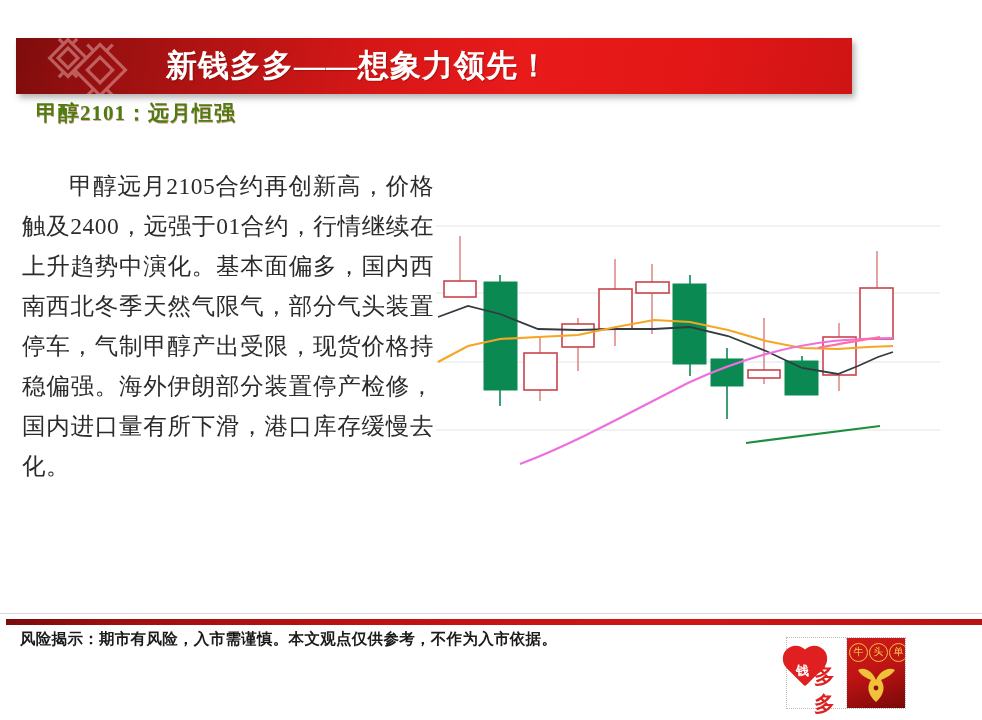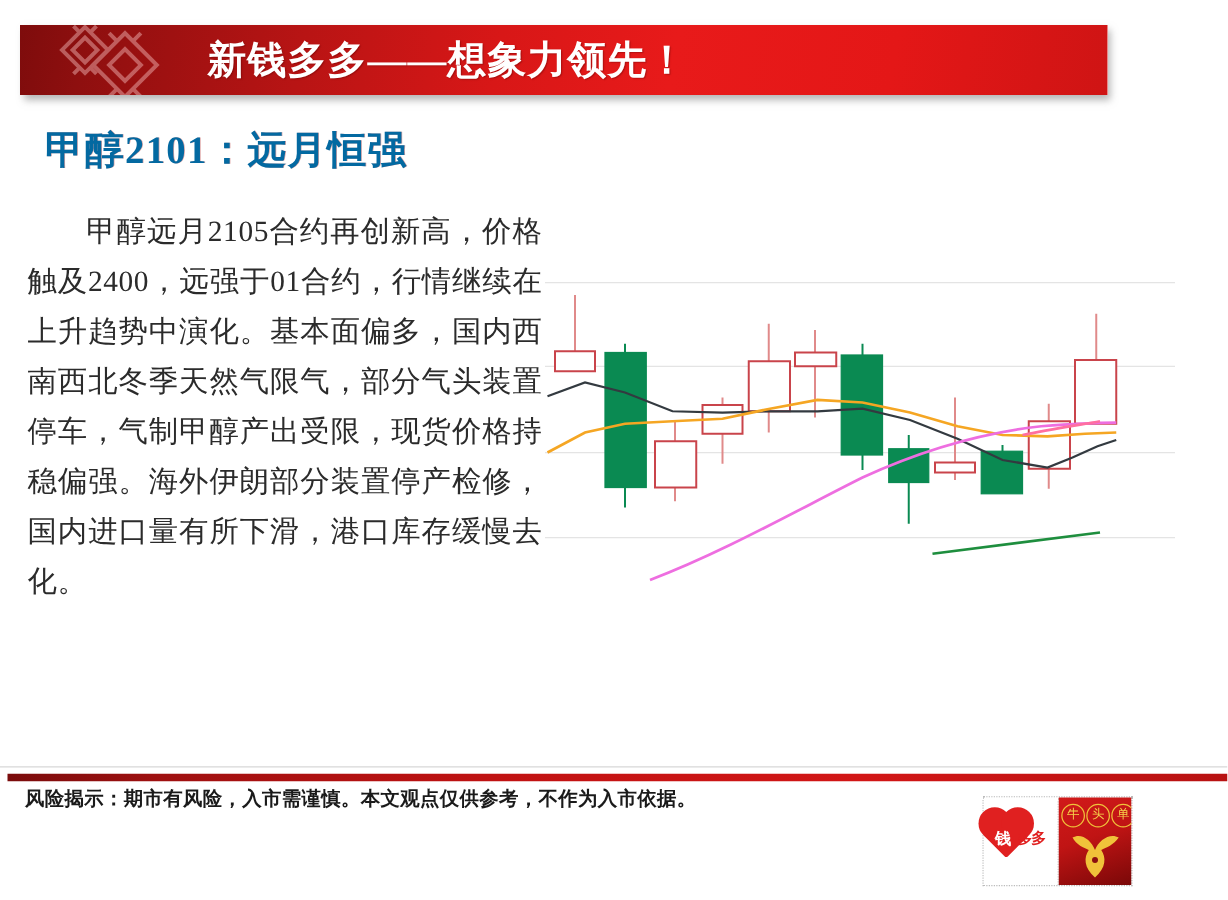--- a/index.html
+++ b/index.html
@@ -12,27 +12,26 @@
     height: 720px;
     position: relative;
     overflow: hidden;
     font-family: "Liberation Serif", "DejaVu Serif", serif;
   }
 
   
   .header-banner {
     position: absolute;
     left: 16px;
-    top: 20px;
+    top: 38px;
     width: 836px;
     height: 56px;
     background: linear-gradient(100deg, #7e0c0c 0%, #8e0f0f 6%, #b81414 26%, #d81717 44%, #e81a1a 60%, #e41717 80%, #cf1414 100%);
     box-shadow: 3px 4px 6px rgba(120,120,120,0.55);
     overflow: hidden;
-    padding-left: 34px;
   }
   .header-emblem {
     position: absolute;
     left: 14px;
     top: -4px;
     width: 120px;
     height: 66px;
     opacity: 0.82;
   }
   .header-title {
@@ -47,23 +46,23 @@
     white-space: nowrap;
     font-family: "Liberation Serif", "DejaVu Serif", serif;
     text-shadow: 1px 1px 1px rgba(90,0,0,0.35);
   }
 
   
   .slide-title {
     position: absolute;
     left: 36px;
     top: 99px;
-    font-size: 31px;
-    font-weight: bold;
-    color: #0369a1;
+    font-size: 21px;
+    font-weight: bold;
+    color: #4d7c0f;
     letter-spacing: 1px;
     white-space: nowrap;
     font-family: "Liberation Serif", "DejaVu Serif", serif;
     text-shadow: 0.6px 0.6px 0 rgba(160,0,0,0.35);
   }
 
   
   .body-text {
     position: absolute;
     left: 22px;
@@ -166,21 +165,21 @@
     color: #fff;
     font-size: 13px;
     font-weight: bold;
     font-family: "Liberation Serif", "DejaVu Serif", serif;
   }
   .logo-duoduo {
     position: absolute;
     left: 27px;
     top: 24px;
     color: #e02020;
-    font-size: 12px;
+    font-size: 21px;
     font-weight: bold;
     font-family: Liberation Serif, serif;
     letter-spacing: -1px;
   }
   .logo-right {
     position: relative;
     width: 58px;
     height: 100%;
     background: linear-gradient(160deg, #d11a1a 0%, #c01414 45%, #7a0808 100%);
     overflow: hidden;

